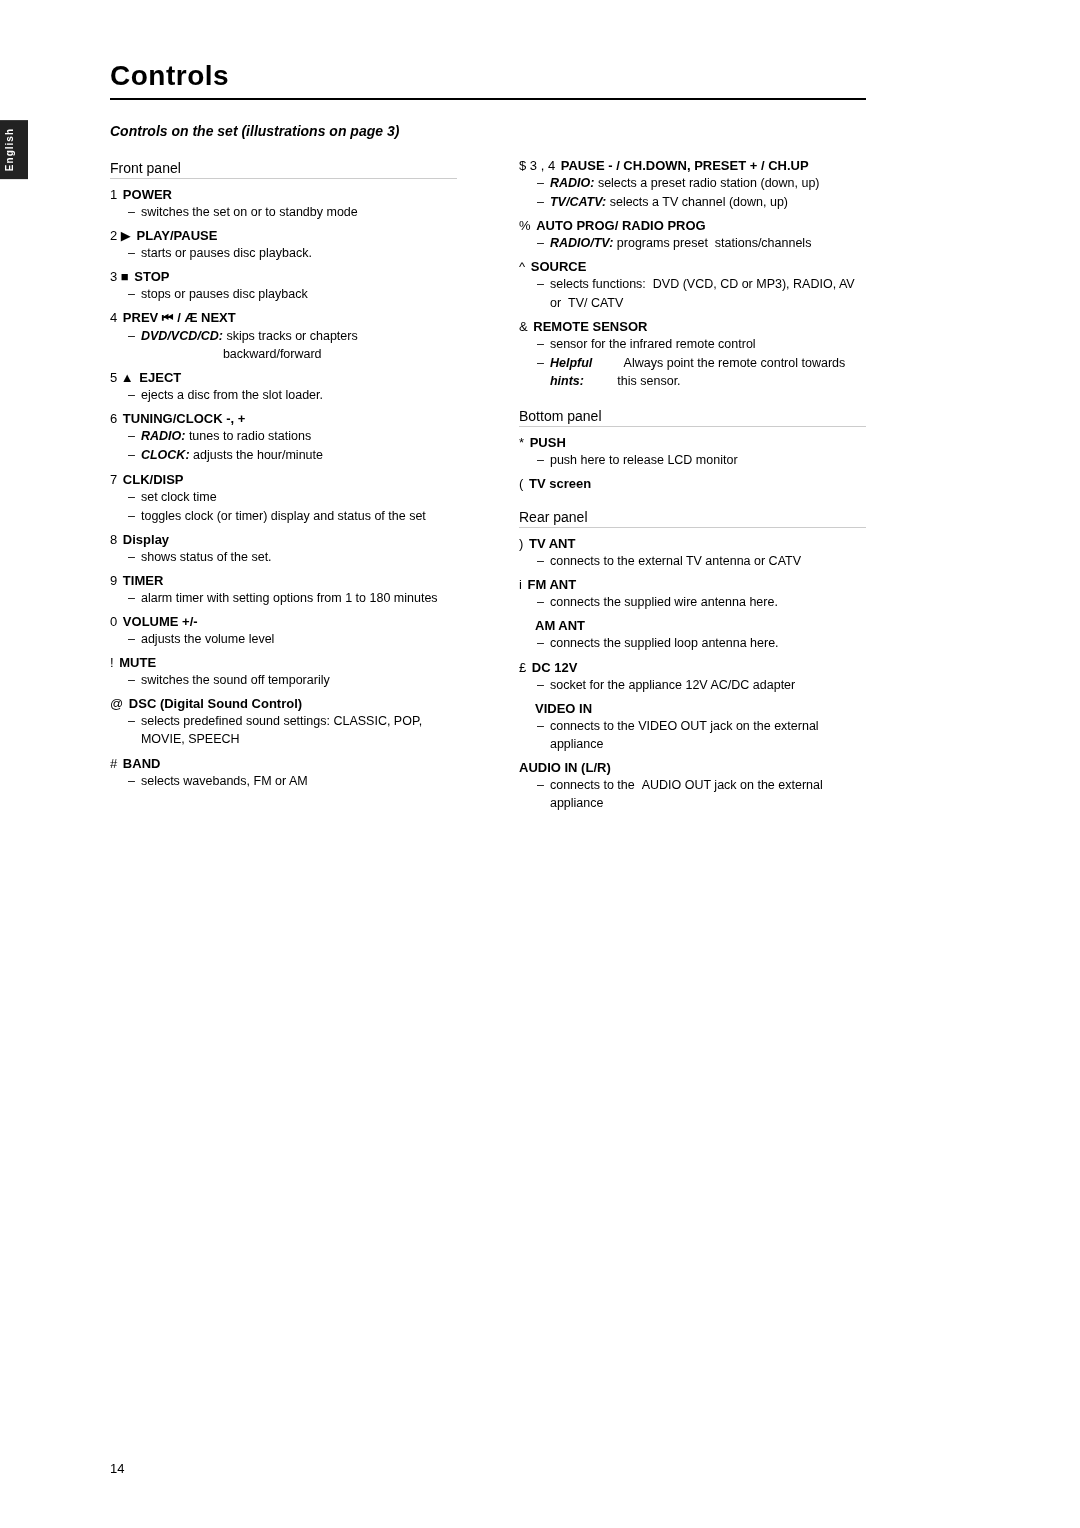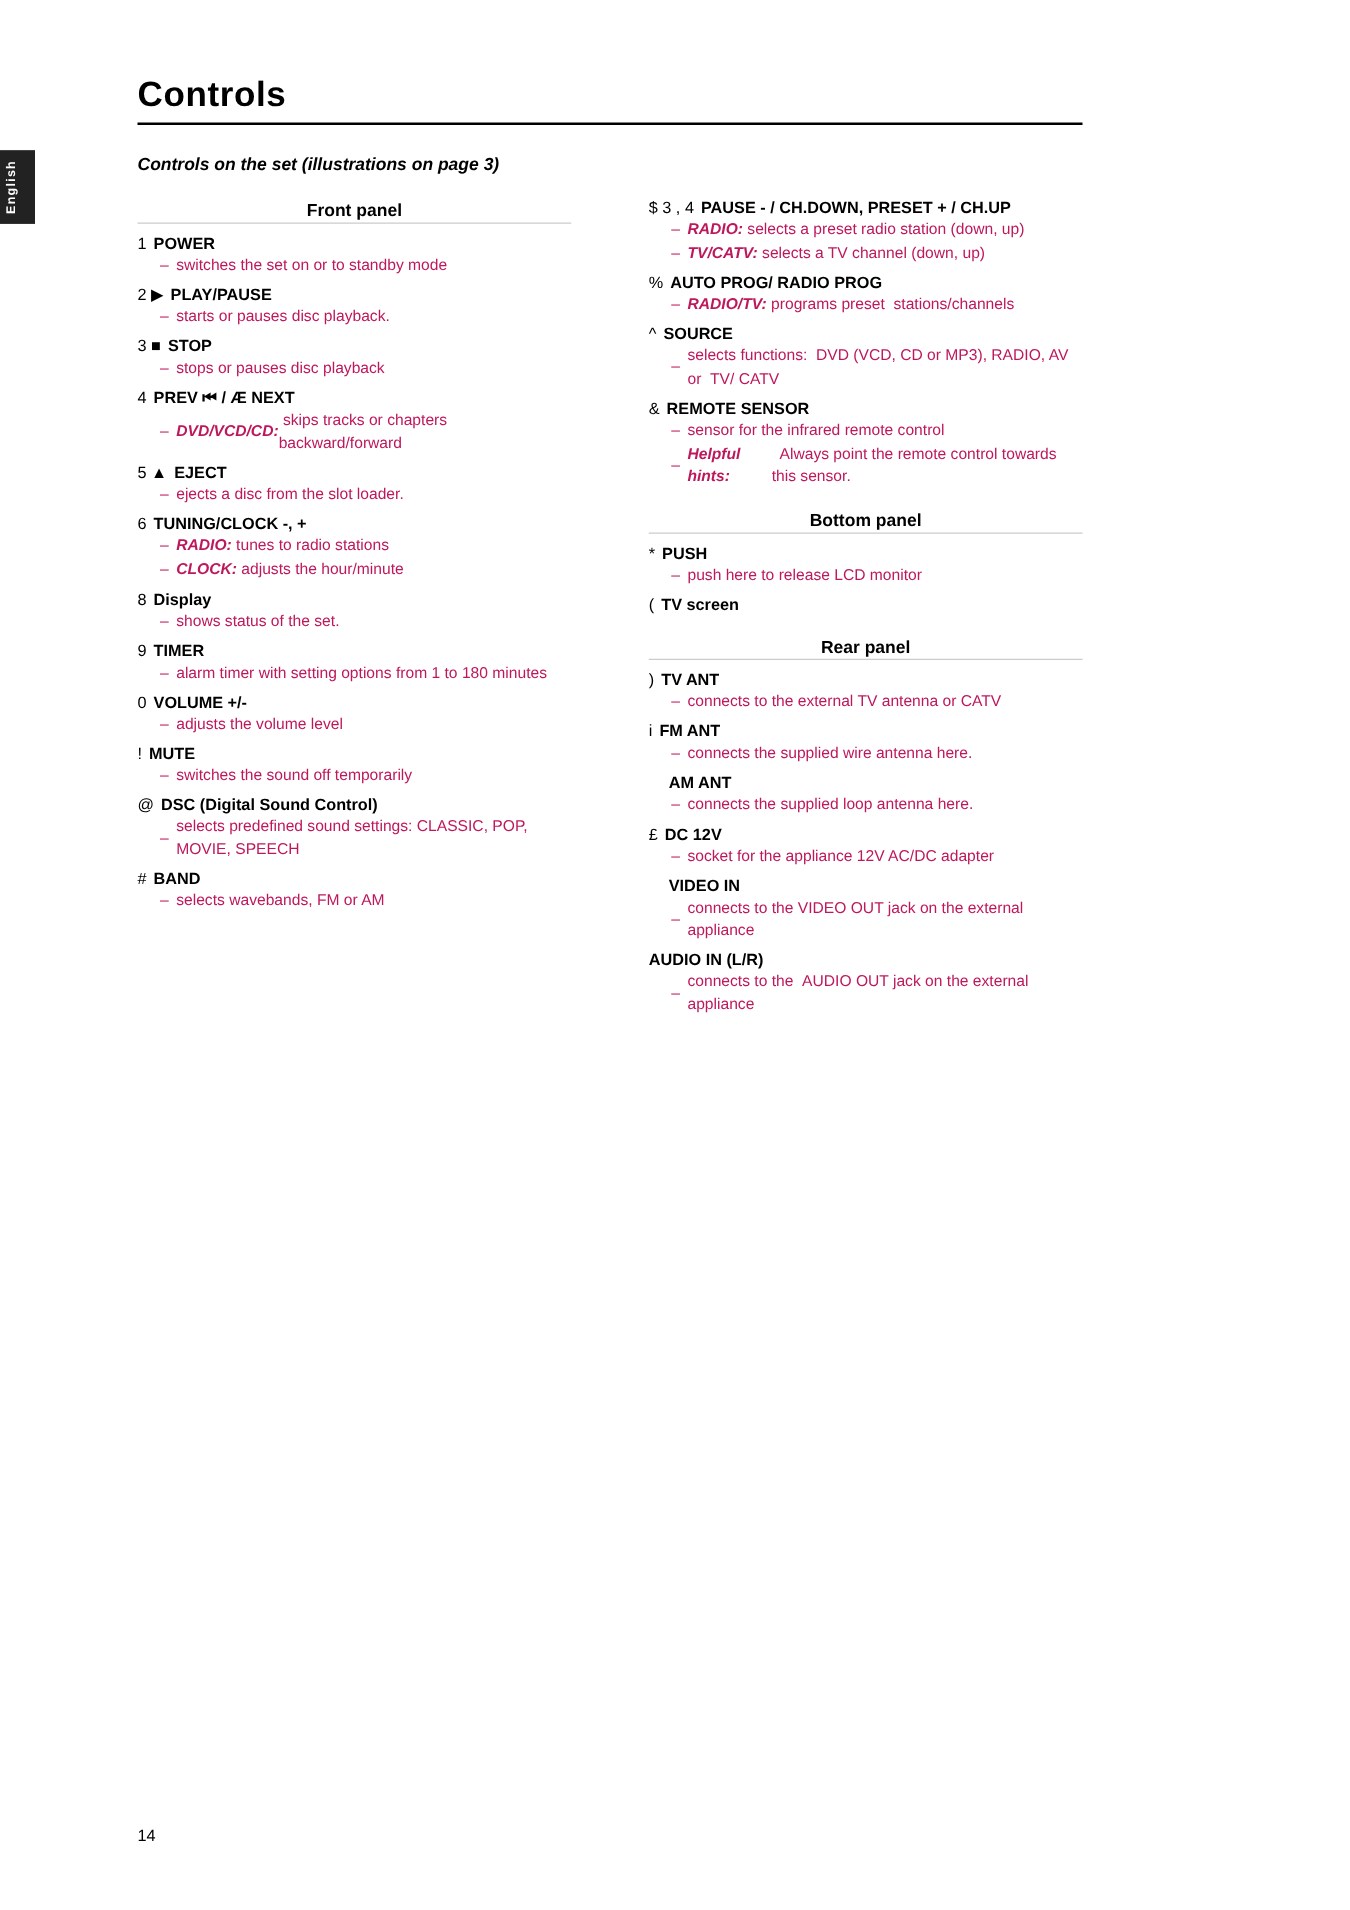--- a/index.html
+++ b/index.html
@@ -79,41 +79,40 @@
     .control-name {
       font-size: 13px;
       font-weight: bold;
       display: inline;
     }
     .control-desc {
       margin-left: 18px;
       margin-top: 1px;
       font-size: 12.5px;
       line-height: 1.45;
-      color: #be185d;
+      color: #000000;
       display: flex;
-      align-items: center;
+      align-items: flex-start;
     }
     .control-desc::before {
       content: '–';
       margin-right: 6px;
       flex-shrink: 0;
     }
     .bold-inline {
       font-weight: bold;
       font-style: italic;
     }
     .subsection-title {
       font-size: 14px;
-      font-weight: bold;
+      font-weight: normal;
       margin-top: 18px;
       margin-bottom: 8px;
       border-bottom: 1px solid #ccc;
       padding-bottom: 2px;
-      text-align: center;
     }
     .page-number {
       position: absolute;
       bottom: 52px;
       left: 110px;
       font-size: 13px;
     }
   </style>
 </head>
 <body>
@@ -162,20 +161,26 @@
           <div class="control-desc">ejects a disc from the slot loader.</div>
         </div>
 
         <div class="control-item">
           <span class="control-number">6</span>
           <span class="control-name">  TUNING/CLOCK -, +</span>
           <div class="control-desc"><span class="bold-inline">RADIO:</span>&nbsp;tunes to radio stations</div>
           <div class="control-desc"><span class="bold-inline">CLOCK:</span>&nbsp;adjusts the hour/minute</div>
         </div>
 
+        <div class="control-item">
+          <span class="control-number">7</span>
+          <span class="control-name">  CLK/DISP</span>
+          <div class="control-desc">set clock time</div>
+          <div class="control-desc">toggles clock (or timer) display and status of the set</div>
+        </div>
 
         <div class="control-item">
           <span class="control-number">8</span>
           <span class="control-name">  Display</span>
           <div class="control-desc">shows status of the set.</div>
         </div>
 
         <div class="control-item">
           <span class="control-number">9</span>
           <span class="control-name">  TIMER</span>

